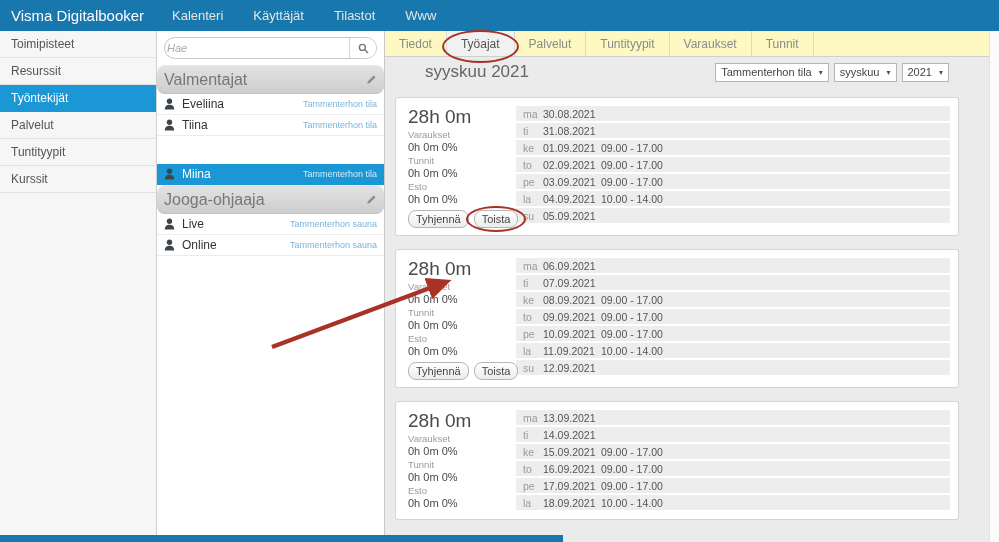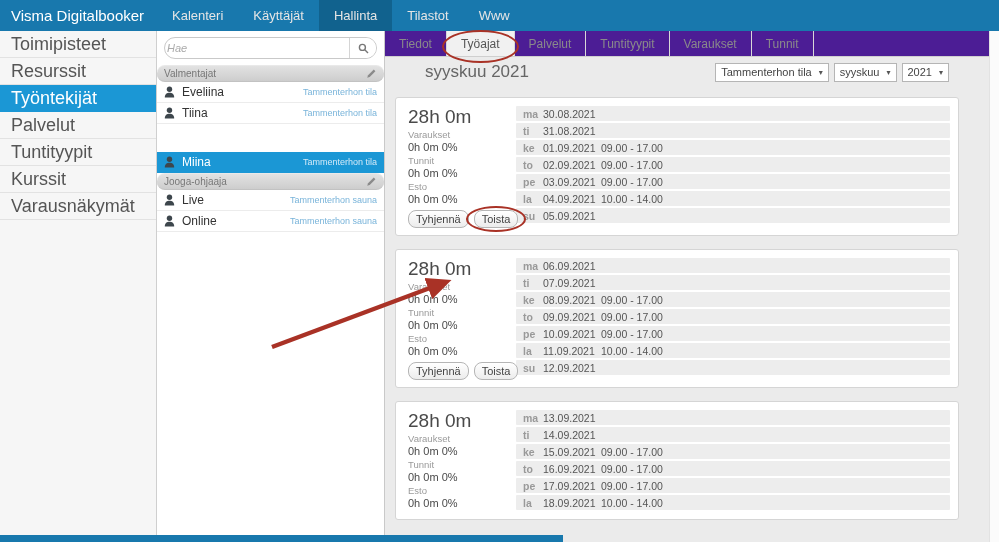--- a/index.html
+++ b/index.html
@@ -10,46 +10,46 @@
   }
   
   .topnav { display:flex; height:31px; background:#1878ad; color:#fff; }
   .brand { width:157px; padding-left:11px; line-height:31px; font-size:15px; white-space:nowrap; }
   .nav-items { display:flex; }
   .nav-item { padding:0 15px; line-height:31px; font-size:13px; color:#e5e5e5; cursor:pointer; white-space:nowrap; }
   .nav-item.active { background:#11628e; }
   
   .cols { display:flex; height:511px; }
   .sidebar { width:157px; background:#f6f6f6; border-right:1px solid #cfcfcf; }
-  .side-item { height:27px; line-height:27px; padding-left:11px; font-size:18px; color:#555;
+  .side-item { height:27px; line-height:27px; padding-left:11px; font-size:12px; color:#555;
     border-bottom:1px solid #e2e2e2; background:#f6f6f6; cursor:pointer; }
   .side-item.selected { background:#1b97d5; color:#fff; border-bottom-color:#1b97d5; }
   
   .emp-panel { width:228px; background:#fff; border-right:1px solid #c9c9c9; }
   .search-row { padding:6px 7px 6px 7px; }
   .search-wrap { display:flex; border:1px solid #c9c9c9; border-radius:11px; overflow:hidden; background:#fff; height:22px; }
   .search-wrap input { border:none; outline:none; flex:1; padding:0 2px; font-size:11px; color:#444; background:transparent; }
   .search-wrap input::placeholder { font-style:italic; color:#aaa; }
   .search-btn { width:27px; border:none; border-left:1px solid #d5d5d5; background:#fff; cursor:pointer; padding:0; display:flex; align-items:center; justify-content:center; }
-  .grp-header { height:17px; display:flex; align-items:center; justify-content:space-between; padding:0 7px;
+  .grp-header { height:29px; display:flex; align-items:center; justify-content:space-between; padding:0 7px;
     background:linear-gradient(#e2e2e2,#cdcdcd); border-bottom:1px solid #c2c2c2; border-top:1px solid #e9e9e9;
-    font-size:10px; color:#777;border-radius:8px; }
+    font-size:16px; color:#777;border-radius:8px; }
   .grp-edit { cursor:pointer; line-height:0; }
   .grp-edit svg { fill:#8a8a8a; }
   .member { height:21px; display:flex; align-items:center; padding:0 7px; border-bottom:1px solid #ececec;
     font-size:12px; color:#333; cursor:pointer; background:#fff; }
   .member.selected { background:#1b97d5; color:#fff; border-bottom-color:#1b97d5;margin-top:28px; }
   .p-icon { line-height:0; margin-right:7px; }
   .p-icon svg { fill:#3d464c; }
   .m-name { flex:1; }
   .m-loc { font-size:9px; color:#79b4da; }
   .member.selected .m-loc { color:#d3eaf8; }
   
   .main { flex:1; position:relative; display:flex; flex-direction:column; background:#ebebeb; min-width:0; }
-  .tabs { height:26px; background:#4c1d95; border-bottom:1px solid #cfcfcf; display:flex; }
+  .tabs { height:26px; background:#fef9c3; border-bottom:1px solid #cfcfcf; display:flex; }
   .tab { padding:0 14px; line-height:26px; font-size:12px; color:#8a8a8a; border-right:1px solid #d8d8d8; cursor:pointer; position:relative; }
   .tab.active { background:#f1f1f1; color:#555; }
   .tab.annotated { z-index:6; }
   .tab.annotated::after { content:''; position:absolute; left:-5px; right:-5px; top:-1px; bottom:-7px;
     border:2px solid #a93226; border-radius:50%; pointer-events:none; }
   .content { flex:1; padding:0 0 0 10px; overflow:hidden; }
   .edit-row { text-align:right; padding:13px 48px 0 0; }
   .edit-btn { font-size:12px; color:#444; padding:4px 10px; background:linear-gradient(#fff,#ececec);
     border:1px solid #b5b5b5; border-radius:3px; cursor:pointer; font-family:inherit; }
   .title-row { display:flex; align-items:center; margin:5px 0 15px 0; }
@@ -67,54 +67,52 @@
   .wk-val { font-size:11px; color:#4a4a4a; line-height:12px; margin-bottom:2px; }
   .wk-btns { margin-top:5px; display:flex; gap:5px; }
   .wbtn { font-size:11px; color:#444; padding:2px 7px; background:linear-gradient(#fff,#ececec);
     border:1px solid #b5b5b5; border-radius:8px; cursor:pointer; position:relative; font-family:inherit; }
   .wbtn.annotated { z-index:6; }
   .wbtn.annotated::after { content:''; position:absolute; left:-9px; right:-9px; top:-5px; bottom:-5px;
     border:2px solid #a93226; border-radius:50%; pointer-events:none; }
   .wk-days { flex:1; padding-top:1px; min-width:0; }
   .day-row { height:15px; display:flex; align-items:center; background:#ededed; margin-bottom:2px;
     font-size:10.5px; border-radius:1px; cursor:pointer; }
-  .d-abbr { width:27px; padding-left:7px; color:#999; flex-shrink:0;font-weight:bold; }
+  .d-abbr { width:27px; padding-left:7px; color:#999; flex-shrink:0; }
   .d-date { width:58px; color:#555; flex-shrink:0; }
   .d-time { color:#555; }
   
   .scroll-track { position:absolute; right:0; top:31px; bottom:0; width:10px; background:#fbfbfb; border-left:1px solid #e2e2e2; }
   .bottom-bar { position:absolute; left:0; bottom:0; width:563px; height:7px; background:#1878ad; }
   .arrow-overlay { position:absolute; left:0; top:0; pointer-events:none; z-index:10; }
 </style>
 </head>
 <body>
 
 <div class="page">
 
   <header class="topnav">
     <div class="brand">Visma Digitalbooker</div>
     <nav class="nav-items" id="topnav-items">
         <div class="nav-item">Kalenteri</div>
         <div class="nav-item">Käyttäjät</div>
-        <div class="nav-item active">Hallinta</div>
         <div class="nav-item">Tilastot</div>
         <div class="nav-item">Www</div>
       </nav>
   </header>
 
   <div class="cols">
 
     <aside class="sidebar" id="sidebar">
         <div class="side-item">Toimipisteet</div>
         <div class="side-item">Resurssit</div>
         <div class="side-item selected">Työntekijät</div>
         <div class="side-item">Palvelut</div>
         <div class="side-item">Tuntityypit</div>
         <div class="side-item">Kurssit</div>
-        <div class="side-item">Varausnäkymät</div>
       </aside>
 
     <div class="emp-panel">
       <div class="search-row">
         <div class="search-wrap">
           <input type="text" placeholder="Hae" style="">
           <button class="search-btn">
             <span style="line-height:0;">
               <svg width="11" height="11" viewBox="0 0 11 11">
                 <circle cx="4.4" cy="4.4" r="3" fill="none" stroke="#777" stroke-width="1.4"></circle>

